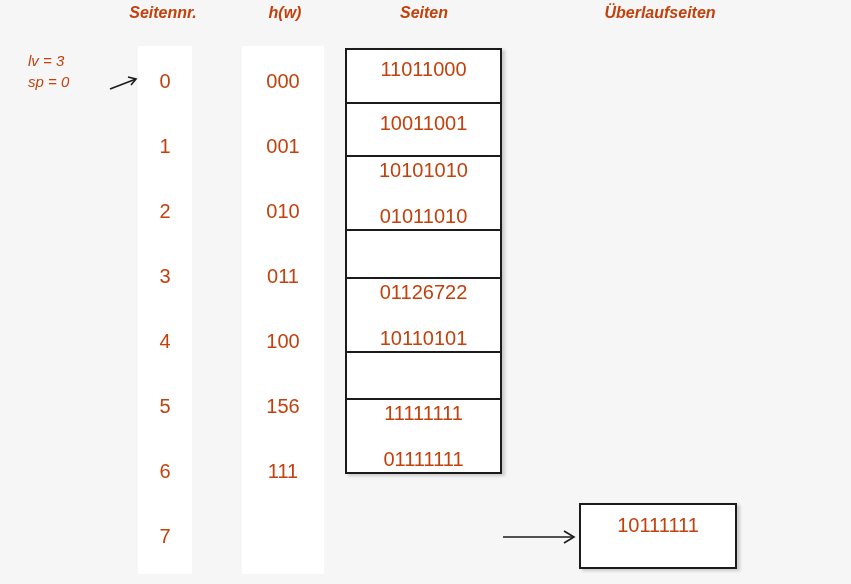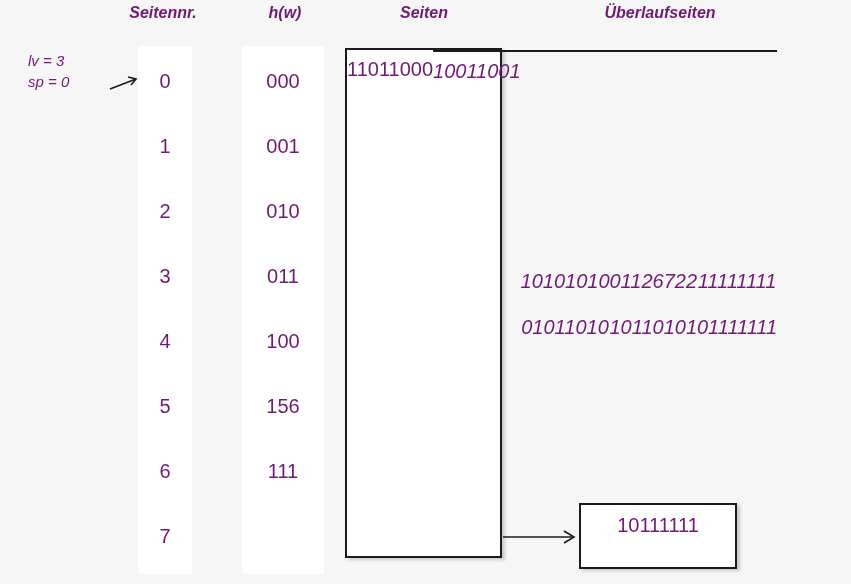--- a/index.html
+++ b/index.html
@@ -2,21 +2,21 @@
 <html><head>
 <meta charset="utf-8">
 <style>
   html,body { margin:0; padding:0; }
   .stage {
     position: relative;
     width: 851px;
     height: 584px;
     background: #f6f6f6;
     font-family: "Liberation Sans", sans-serif;
-    color: #701a75;
+    color: #c2410c;
     overflow: hidden;
   }
   .col-header {
     position: absolute;
     top: 4px;
     transform: translateX(-50%);
     font-style: italic;
     font-weight: bold;
     font-size: 16px;
     white-space: nowrap;
@@ -66,37 +66,38 @@
     display: flex;
     align-items: center;
     justify-content: center;
   }
 
   .pages-box {
     position: absolute;
     left: 345px;
     top: 48px;
     width: 157px;
-    height: 510px;
+    height: 426px;
     box-sizing: border-box;
     border: 2px solid #1b1b1b;
     background: #ffffff;
     box-shadow: 3px 2px 3px rgba(0,0,0,0.18);
     display: flex;
+    flex-direction: column;
   }
   .page-cell {
     flex: 1;
     box-sizing: border-box;
     display: flex;
     flex-direction: column;
     align-items: center;
     font-size: 20px;
     line-height: 26px;
   }
-  .page-cell + .page-cell { border-top: 2px solid #1b1b1b; font-style: italic; }
+  .page-cell + .page-cell { border-top: 2px solid #1b1b1b; }
   .page-cell.single { justify-content: flex-start; padding-top: 6px; }
   .page-cell.double { justify-content: center; gap: 20px; }
 
   .overflow-box {
     position: absolute;
     left: 579px;
     top: 503px;
     width: 158px;
     height: 66px;
     box-sizing: border-box;

